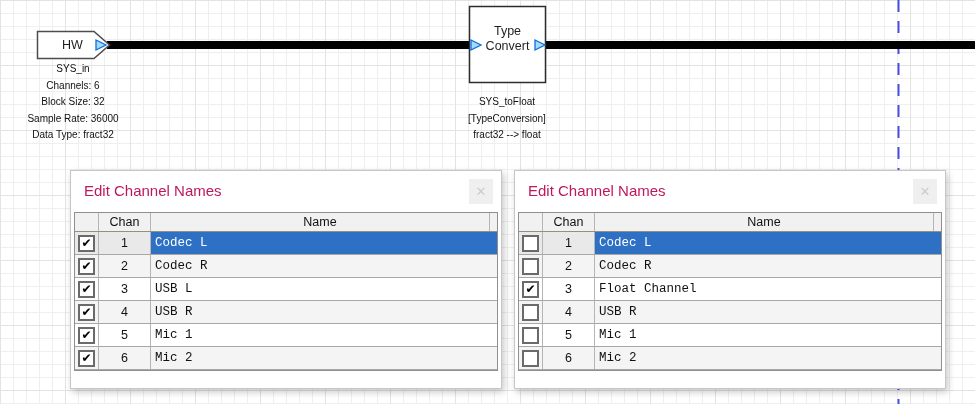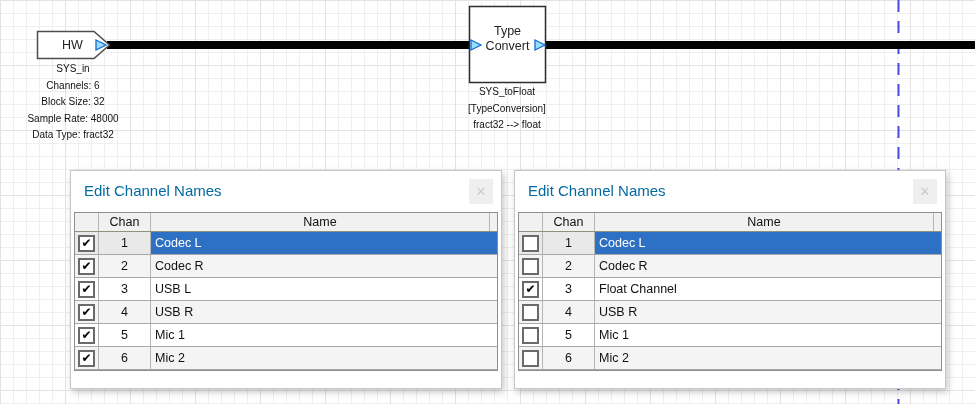--- a/index.html
+++ b/index.html
@@ -13,43 +13,43 @@
       repeating-linear-gradient(to bottom, #efefef 0 1px, transparent 1px 13px);
   }
   svg.diagram{position:absolute;left:0;top:0;z-index:1;}
   .label-layer{position:absolute;left:0;top:0;width:100%;height:100%;z-index:2;pointer-events:none;}
   .block-title{position:absolute;display:flex;align-items:center;justify-content:center;
     color:#1f1f1f;font-size:12.5px;line-height:15px;text-align:center;}
   .hw-title{left:37px;top:31px;width:71px;height:28px;}
   .tc-title{left:469px;top:6px;width:77px;height:65px;}
   .block-caption{position:absolute;text-align:center;color:#111;font-size:10px;line-height:16.5px;}
   .hw-caption{left:0px;top:61px;width:146px;}
-  .tc-caption{left:397px;top:84px;width:220px;text-align:center;}
+  .tc-caption{left:397px;top:94px;width:220px;text-align:center;}
 
   .dialog{position:absolute;top:170px;width:430px;height:217px;background:#ffffff;
     border:1px solid #c6c6c6;box-shadow:2px 3px 7px rgba(0,0,0,0.22);z-index:3;}
   .dialog-1{left:70px;}
   .dialog-2{left:514px;}
   .titlebar{position:relative;height:41px;}
-  .dialog-title{position:absolute;left:13px;top:11px;font-size:15px;color:#0369a1;}
+  .dialog-title{position:absolute;left:13px;top:11px;font-size:15px;color:#be185d;}
   .close-btn{position:absolute;right:8px;top:8px;width:24px;height:25px;background:#efefef;
     color:#cbcbcb;font-size:13px;display:flex;align-items:center;justify-content:center;}
   .chan-table{position:absolute;left:3px;right:3px;top:41px;border:1px solid #8f8f8f;background:#fff;}
   .thead{display:grid;grid-template-columns:24px 52px 1fr 7px;height:18px;background:#f1f1f1;
     border-bottom:1px solid #94907f;text-align:center;}
   .th{font-size:12.5px;color:#111;display:flex;align-items:center;justify-content:center;
     border-right:1px solid #b5b5b5;}
   .th:last-child{border-right:none;}
   .row{display:grid;grid-template-columns:24px 52px 1fr;height:22px;border-bottom:1px solid #a8a8a8;background:#fff;}
   .row:last-of-type{border-bottom:1px solid #a8a8a8;}
   .row.alt .cell{background:#f4f4f5;}
   .cell{display:flex;align-items:center;background:#fff;}
   .check-cell,.chan-cell{justify-content:center;border-right:1px solid #b5b5b5;}
   .chan-cell{font-size:12.5px;color:#111;}
-  .name-cell{font-size:12.5px;color:#111;padding-left:4px;}
+  .name-cell{font-size:12.5px;color:#111;padding-left:4px;font-family:Liberation Mono, monospace;}
   .row.selected .name-cell{background:var(--sel,#2e71c4);color:#fff;}
   .row.selected .check-cell,.row.selected .chan-cell{background:#e9e9e9;}
   .checkbox{width:13px;height:13px;background:#fff;border:2px solid #6a6a6a;
     display:flex;align-items:center;justify-content:center;font-size:12px;line-height:12px;color:#000;}
 </style>
 </head>
 <body>
 
 <div class="canvas">
 
@@ -67,21 +67,21 @@
     <polygon points="471,40 481,45 471,50" fill="#a0dcff" stroke="#0f6fd6" stroke-width="1.3"></polygon>
     <polygon points="535,40 545,45 535,50" fill="#a0dcff" stroke="#0f6fd6" stroke-width="1.3"></polygon>
   </svg>
 
   <div class="label-layer">
     <div class="block-title hw-title">HW</div>
     <div class="block-caption hw-caption">
       <div>SYS_in</div>
       <div>Channels: 6</div>
       <div>Block Size: 32</div>
-      <div>Sample Rate: 48000</div>
+      <div>Sample Rate: 36000</div>
       <div>Data Type: fract32</div>
     </div>
     <div class="block-title tc-title">
       <div>
         <div>Type</div>
         <div>Convert</div>
       </div>
     </div>
     <div class="block-caption tc-caption">
       <div>SYS_toFloat</div>

